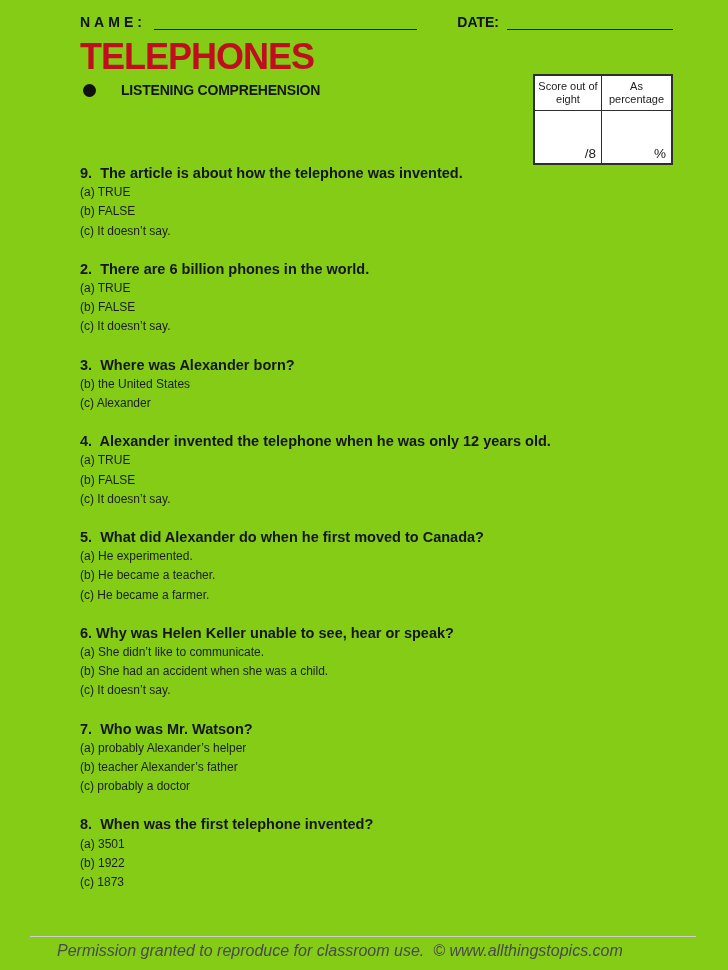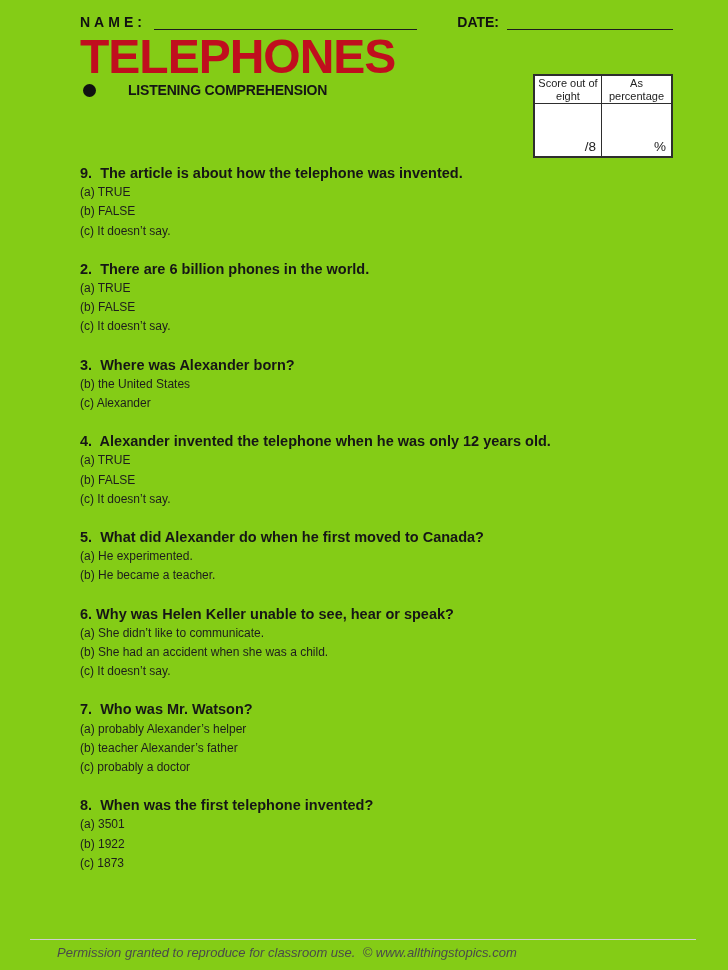--- a/index.html
+++ b/index.html
@@ -36,31 +36,31 @@
     border-bottom: 1.6px solid #1d1d1d;
     height: 13px;
     margin-left: 8px;
   }
   .name-blank { width: 263px; }
   .date-blank { width: 166px; }
 
   
   .title {
     margin-top: 10px;
-    font-size: 48px;
+    font-size: 36px;
     line-height: 34px;
     font-weight: bold;
     letter-spacing: -1px;
     color: #C00E1E;
   }
   .subtitle-row {
     margin-top: 8px;
     display: flex;
     align-items: center;
-    gap: 32px;
+    gap: 25px;
     padding-left: 3px;
   }
   .bullet {
     width: 13px; height: 13px;
     border-radius: 50%;
     background: #111;
     flex: 0 0 auto;
   }
   .subtitle {
     font-weight: bold;
@@ -74,21 +74,21 @@
     position: absolute;
     top: 74px; left: 533px;
     width: 140px;
     border: 2px solid #2e2e2e;
     display: grid;
     grid-template-columns: 67px 1fr;
     background: #fff;
   }
   .st-cell { font-size: 11px; color: #222; }
   .st-head {
-    height: 28px;
+    height: 35px;
     display: flex; align-items: center; justify-content: center;
     text-align: center;
     line-height: 1.18;
     border-bottom: 1px solid #2e2e2e;
     padding: 2px 1px;
   }
   .st-col1 { border-right: 1px solid #2e2e2e; }
   .st-body {
     height: 52px;
     display: flex; align-items: flex-end; justify-content: flex-end;
@@ -115,21 +115,21 @@
 
   
   .footer {
     position: absolute;
     left: 30px; right: 32px; bottom: 10px;
     border-top: 1px solid #cfcfcf;
     padding: 5px 0 0 27px;
   }
   .footer-text {
     font-style: italic;
-    font-size: 13px;
+    font-size: 16px;
     color: #4a4a4a;
     white-space: pre-wrap;
   }
 </style>
 </head>
 <body>
 
 <div class="page">
 
   <div class="topbar">
@@ -187,20 +187,21 @@
       <p class="q-heading">4.  Alexander invented the telephone when he was only 12 years old.</p>
       <p class="q-option">(a) TRUE</p>
       <p class="q-option">(b) FALSE</p>
       <p class="q-option">(c) It doesn’t say.</p>
     </section>
 
     <section class="question">
       <p class="q-heading">5.  What did Alexander do when he first moved to Canada?</p>
       <p class="q-option">(a) He experimented.</p>
       <p class="q-option">(b) He became a teacher.</p>
+      <p class="q-option">(c) He became a farmer.</p>
     </section>
 
     <section class="question">
       <p class="q-heading">6. Why was Helen Keller unable to see, hear or speak?</p>
       <p class="q-option">(a) She didn’t like to communicate.</p>
       <p class="q-option">(b) She had an accident when she was a child.</p>
       <p class="q-option">(c) It doesn’t say.</p>
     </section>
 
     <section class="question">

